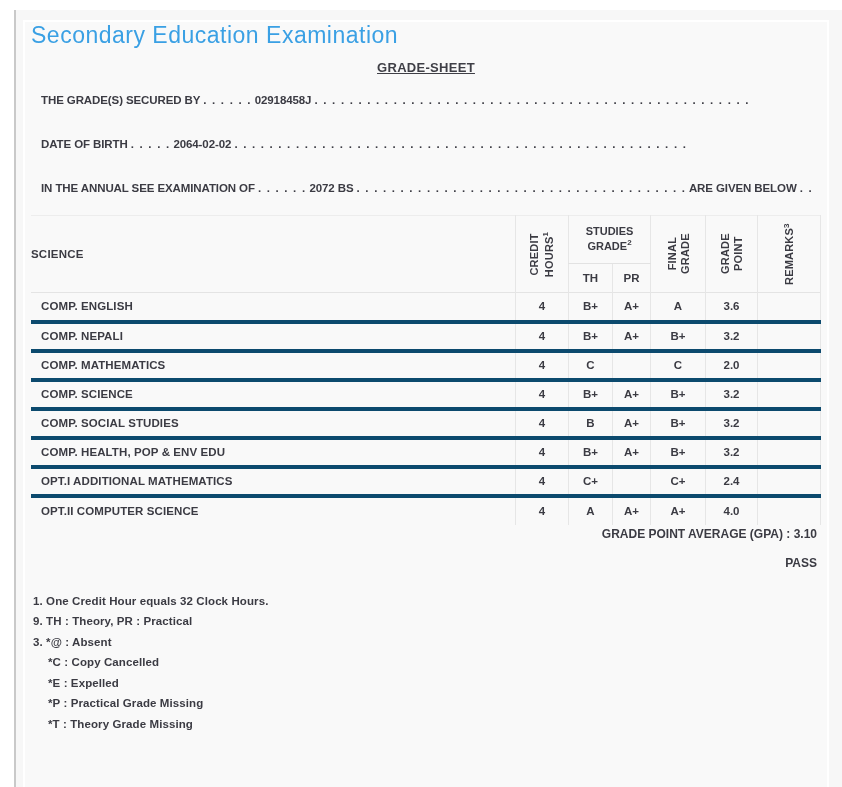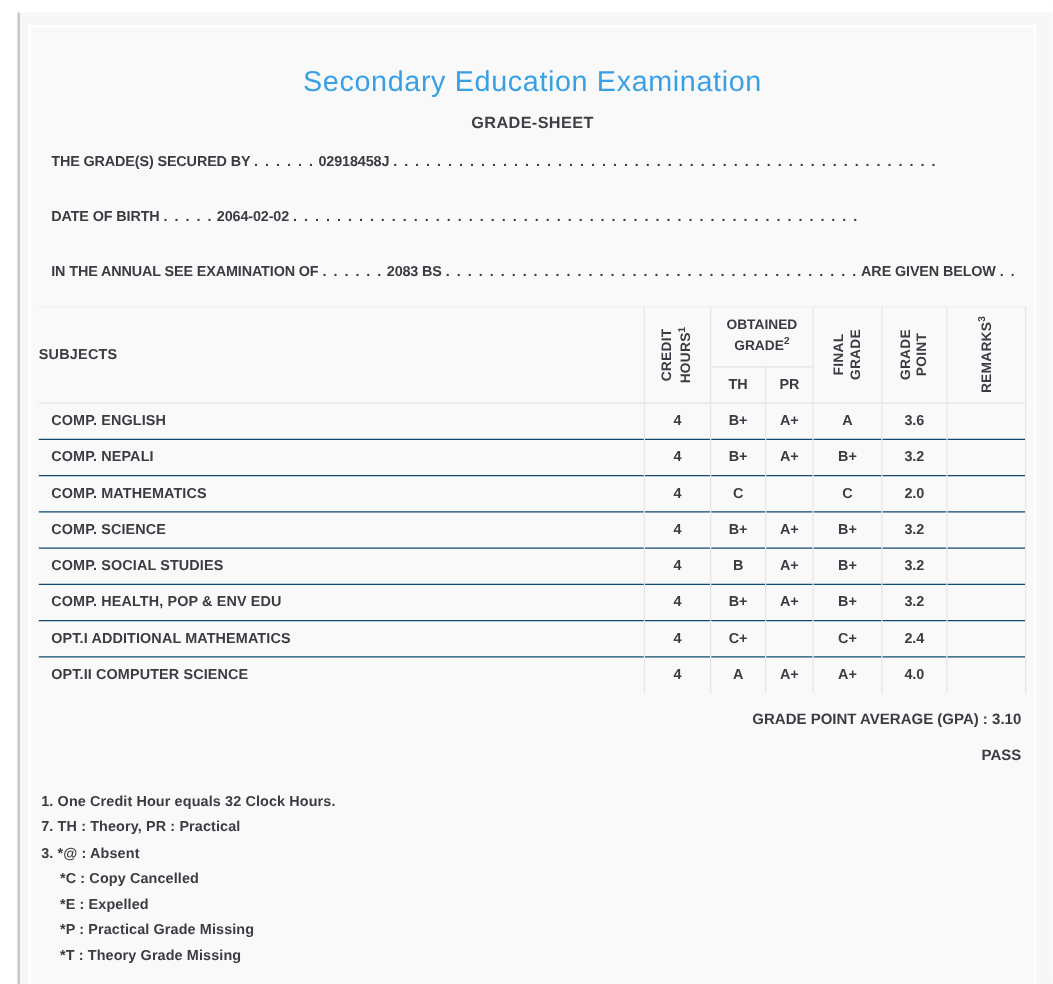--- a/index.html
+++ b/index.html
@@ -18,34 +18,33 @@
   }
   .card {
     position: absolute;
     left: 7px; top: 10px; right: 13px;
     min-height: 1200px;
     background: #f9f9f9;
     border: 2px solid #ffffff;
     padding: 0 6px;
   }
   .doc-title {
-    margin-top: 30px;
-    text-align: center;
     font-size: 23px;
     font-weight: 400;
     letter-spacing: 0.5px;
     color: #3aa0e4;
   }
   .doc-subtitle {
     margin-top: 11px;
     text-align: center;
     font-size: 13px;
     font-weight: 700;
     letter-spacing: 0.3px;
     color: #3f3f46;
+    text-decoration: underline;
   }
   .fill-line {
     margin: 32px 10px 0 10px;
     font-size: 11.5px;
     font-weight: 700;
     letter-spacing: -0.1px;
     white-space: nowrap;
     overflow: hidden;
   }
   .fill-line:first-of-type { margin-top: 19px; }
@@ -111,22 +110,22 @@
     height: 29px;
     font-size: 11.5px;
     text-align: center;
     vertical-align: middle;
   }
   tbody td.subject {
     text-align: left;
     padding-left: 10px;
     letter-spacing: 0.1px;
   }
-  tbody tr + tr { border-top: 1px solid #0c4a6e; }
-  .summary { margin-top: 13px; }
+  tbody tr + tr { border-top: 4px solid #0c4a6e; }
+  .summary { margin-top: 2px; }
   .gpa-line, .result-line {
     text-align: right;
     padding-right: 4px;
     font-size: 12px;
     font-weight: 700;
   }
   .result-line { margin-top: 15px; }
   .footnotes { margin-top: 21px; padding-left: 2px; }
   .footnote, .footnote-sym {
     font-size: 11.5px;
@@ -155,49 +154,49 @@
     <p class="fill-line">
       <span>DATE OF BIRTH</span>
       <span class="dots">. . . . .</span>
       <span>2064-02-02</span>
       <span class="dots">. . . . . . . . . . . . . . . . . . . . . . . . . . . . . . . . . . . . . . . . . . . . . . . . . . . .</span>
     </p>
 
     <p class="fill-line">
       <span>IN THE ANNUAL SEE EXAMINATION OF</span>
       <span class="dots">. . . . . .</span>
-      <span>2083 BS</span>
+      <span>2072 BS</span>
       <span class="dots">. . . . . . . . . . . . . . . . . . . . . . . . . . . . . . . . . . . . . .</span>
       <span>ARE GIVEN BELOW</span>
       <span class="dots">. . .</span>
     </p>
 
     <table class="grades">
       <colgroup>
         <col class="c-subject">
           <col class="c-credit">
           <col class="c-th">
           <col class="c-pr">
         <col class="c-final">
           <col class="c-point">
           <col class="c-remarks">
       </colgroup>
       <thead>
         <tr>
-          <th class="subjects-h" rowspan="2">SUBJECTS</th>
+          <th class="subjects-h" rowspan="2">SCIENCE</th>
           <th class="col-b" rowspan="2">
             <div class="vwrap">
                 <div class="vtext">
               <span>CREDIT</span><br>
               <span>HOURS</span><sup>1</sup>
             </div>
               </div>
           </th>
           <th class="obtained-h col-b" colspan="2">
-            <span>OBTAINED</span><br>
+            <span>STUDIES</span><br>
             <span>GRADE</span><sup>2</sup>
           </th>
           <th class="col-b" rowspan="2">
             <div class="vwrap">
                 <div class="vtext">
               <span>FINAL</span><br>
               <span>GRADE</span>
             </div>
               </div>
           </th>
@@ -302,21 +301,21 @@
       <div class="gpa-line">
         <span>GRADE POINT AVERAGE (GPA) :</span>
         <span>3.10</span>
       </div>
       <div class="result-line">PASS</div>
     </div>
 
     <div class="footnotes">
       <div>
           <div class="footnote">1. One Credit Hour equals 32 Clock Hours.</div>
-          <div class="footnote">7. TH : Theory, PR : Practical</div>
+          <div class="footnote">9. TH : Theory, PR : Practical</div>
           <div class="footnote">3. *@ : Absent</div>
         </div>
       <div>
           <div class="footnote-sym">*C : Copy Cancelled</div>
           <div class="footnote-sym">*E : Expelled</div>
           <div class="footnote-sym">*P : Practical Grade Missing</div>
           <div class="footnote-sym">*T : Theory Grade Missing</div>
         </div>
     </div>
 

